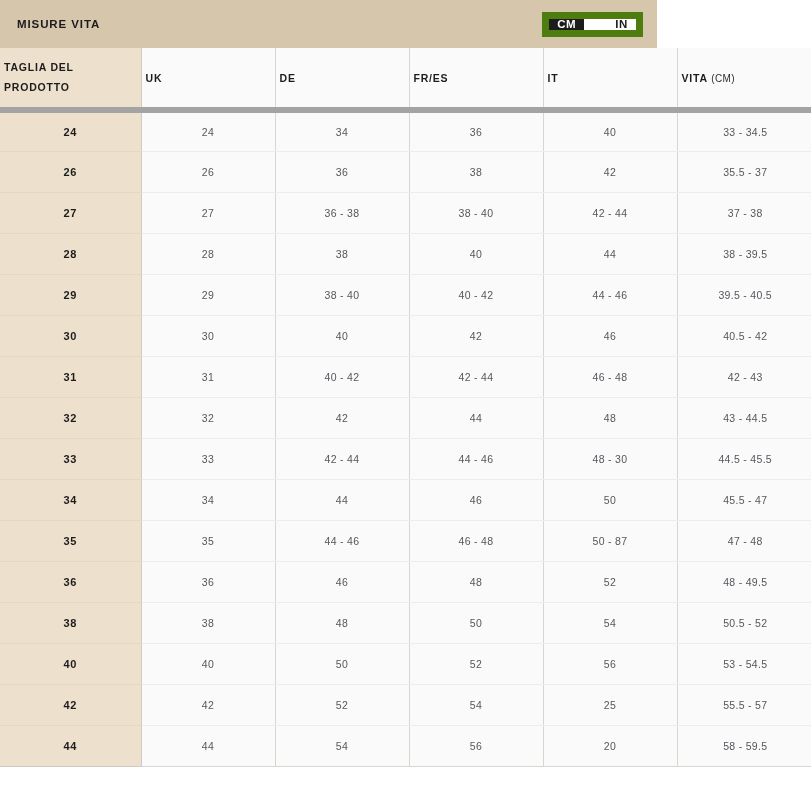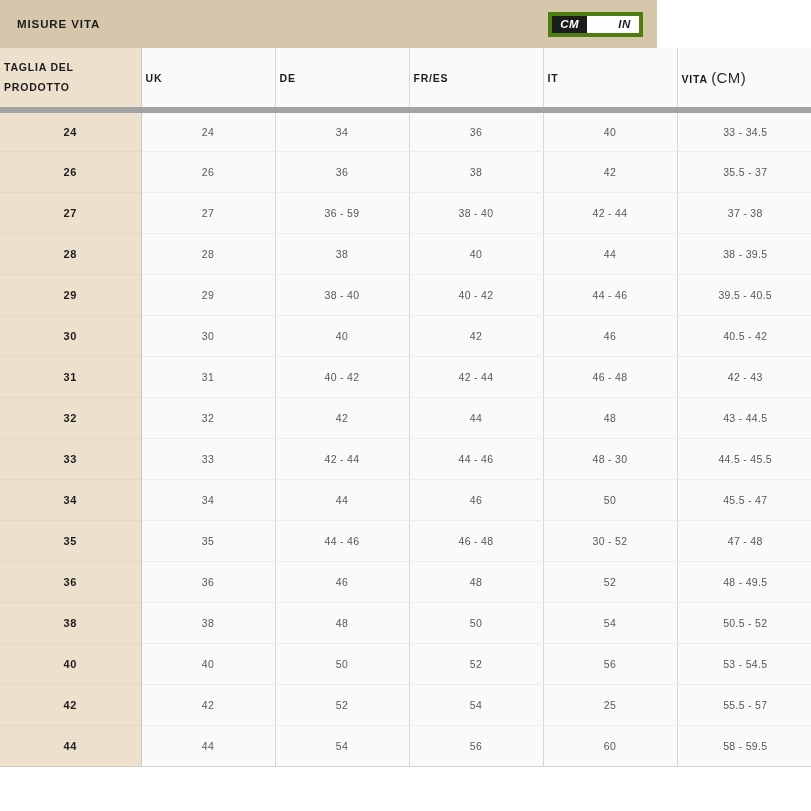--- a/index.html
+++ b/index.html
@@ -31,24 +31,23 @@
     font-weight: 700;
     letter-spacing: 0.9px;
     color: #1c1c1c;
     text-transform: uppercase;
     white-space: nowrap;
   }
   .unit-toggle {
     display: flex;
     align-items: stretch;
     height: 25px;
-    border: 4px solid #4d7c0f;
+    border: 7px solid #4d7c0f;
     overflow: hidden;
     flex: none;
-    font-style: italic;
   }
   .unit-opt {
     min-width: 34px;
     padding: 0 8px;
     display: flex;
     align-items: center;
     justify-content: center;
     font-size: 11.5px;
     font-weight: 700;
     letter-spacing: 0.6px;
@@ -86,21 +85,21 @@
   thead th:last-child { border-right: none; }
 
   thead th.size-head {
     background: #ede1cd;
     border-right: 1px solid #cfcac1;
     line-height: 1.85;
     white-space: normal;
   }
   .unit-suffix {
     font-weight: 400;
-    font-size: 15px;
+    font-size: 10px;
     letter-spacing: 0.4px;
     color: #2c2c2c;
   }
 
   tbody td {
     height: 41px;
     background: #fafafa;
     border-right: 1px solid #d9d6d0;
     border-bottom: 1px solid #ededea;
     font-size: 10.5px;
@@ -184,21 +183,21 @@
           <td class="size-cell">26</td>
           <td>26</td>
           <td>36</td>
           <td>38</td>
           <td>42</td>
           <td>35.5 - 37</td>
         </tr>
         <tr>
           <td class="size-cell">27</td>
           <td>27</td>
-          <td>36 - 59</td>
+          <td>36 - 38</td>
           <td>38 - 40</td>
           <td>42 - 44</td>
           <td>37 - 38</td>
         </tr>
         <tr>
           <td class="size-cell">28</td>
           <td>28</td>
           <td>38</td>
           <td>40</td>
           <td>44</td>
@@ -250,21 +249,21 @@
           <td>44</td>
           <td>46</td>
           <td>50</td>
           <td>45.5 - 47</td>
         </tr>
         <tr>
           <td class="size-cell">35</td>
           <td>35</td>
           <td>44 - 46</td>
           <td>46 - 48</td>
-          <td>30 - 52</td>
+          <td>50 - 87</td>
           <td>47 - 48</td>
         </tr>
         <tr>
           <td class="size-cell">36</td>
           <td>36</td>
           <td>46</td>
           <td>48</td>
           <td>52</td>
           <td>48 - 49.5</td>
         </tr>
@@ -290,19 +289,19 @@
           <td>52</td>
           <td>54</td>
           <td>25</td>
           <td>55.5 - 57</td>
         </tr>
         <tr>
           <td class="size-cell">44</td>
           <td>44</td>
           <td>54</td>
           <td>56</td>
-          <td>60</td>
+          <td>20</td>
           <td>58 - 59.5</td>
         </tr>
       </tbody>
   </table>
 
 </div>
 
 </body></html>

